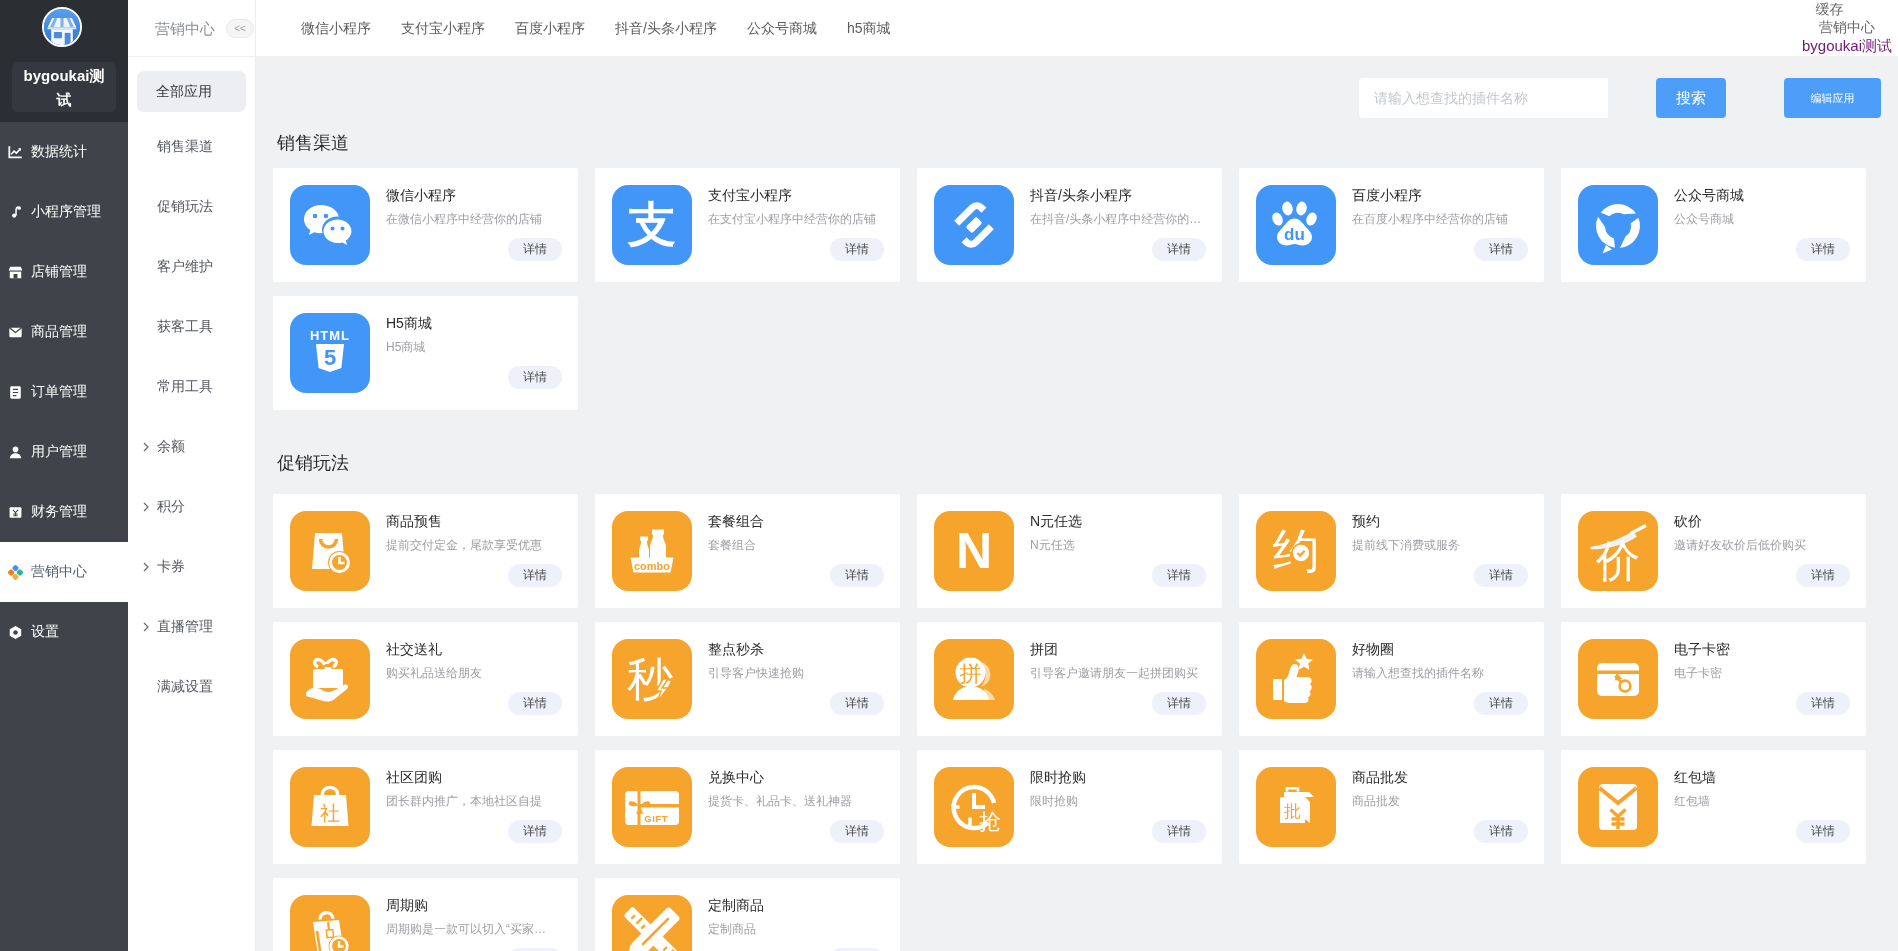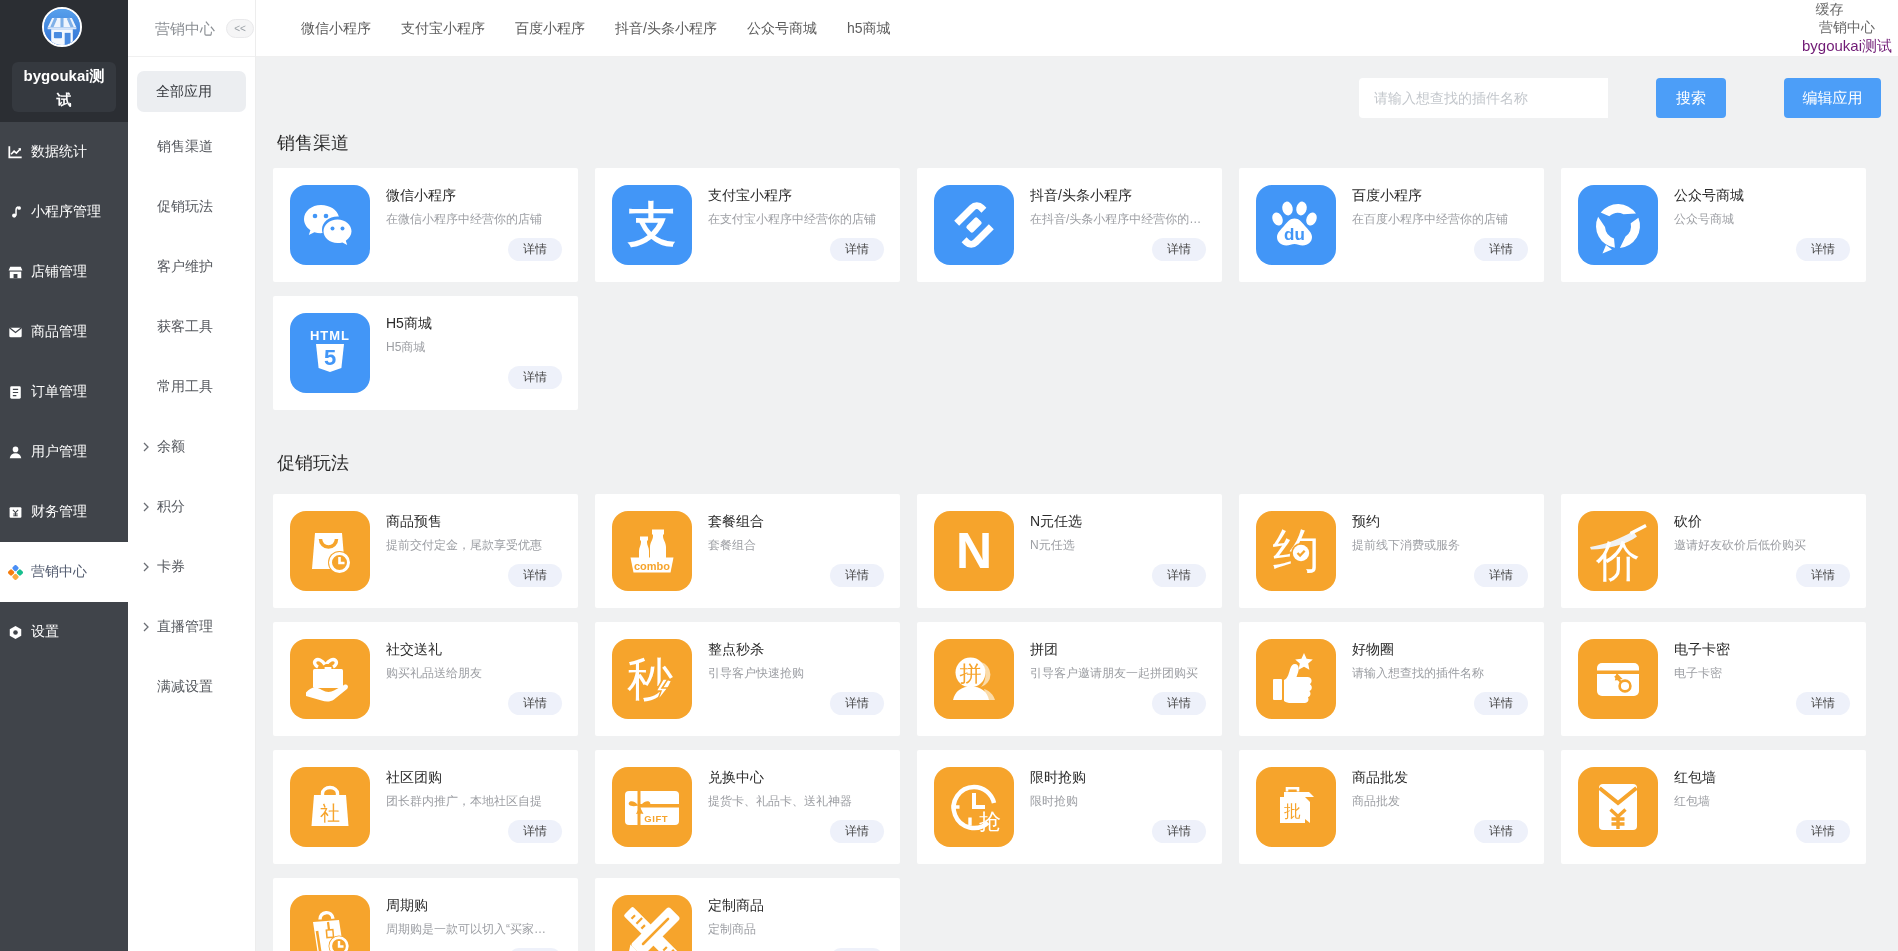--- a/index.html
+++ b/index.html
@@ -32,21 +32,21 @@
 .tr .txt{margin-right:0;}
 .tr .gap1{margin-right:35px;}
 .tr .chev{width:14px;height:14px;margin-left:6px;}
 .tr .big{font-size:15px;color:#701a75;}
 
 .content{position:absolute;left:256px;top:57px;width:1642px;padding:0 17px;}
 .searchrow{margin-top:21px;height:40px;display:flex;justify-content:flex-end;gap:48px;}
 .sinput{width:249px;height:40px;background:#fff;border:none;border-radius:4px 0 0 4px;font-size:14px;color:#333;padding-left:15px;outline:none;}
 .sinput::placeholder{color:#c3c7cc;}
 .sbtn{width:70px;height:40px;background:#4c9ef8;color:#fff;font-size:15px;font-weight:500;border:none;border-radius:4px;line-height:40px;text-align:center;}
-.ebtn{width:97px;height:40px;background:#4c9ef8;color:#fff;font-size:15px;font-weight:500;border-radius:4px;line-height:40px;text-align:center;margin-left:10px;}
+.ebtn{width:97px;height:40px;background:#4c9ef8;color:#fff;font-size:11px;font-weight:500;border-radius:4px;line-height:40px;text-align:center;margin-left:10px;}
 .sec{margin:13px 0 13px 4px;font-size:18px;font-weight:500;color:#2b2b2b;line-height:24px;}
 .sec.two{margin-top:41px;margin-bottom:19px;}
 .grid{display:grid;grid-template-columns:repeat(5,305px);gap:14px 17px;}
 .card{position:relative;width:305px;height:114px;background:#fff;border-radius:2px;}
 .ic{position:absolute;left:17px;top:17px;width:80px;height:80px;border-radius:16px;}
 .ic.blue{background:#4296f7;}
 .ic.org{background:#f6a42c;}
 .ic svg{position:absolute;left:0;top:0;width:80px;height:80px;}
 .t1{position:absolute;left:113px;top:20px;font-size:14px;line-height:15px;font-weight:500;color:#2b2b2b;}
 .d1{position:absolute;left:113px;top:44px;width:176px;font-size:12px;line-height:14px;color:#9c9ea3;white-space:nowrap;overflow:hidden;text-overflow:ellipsis;}

